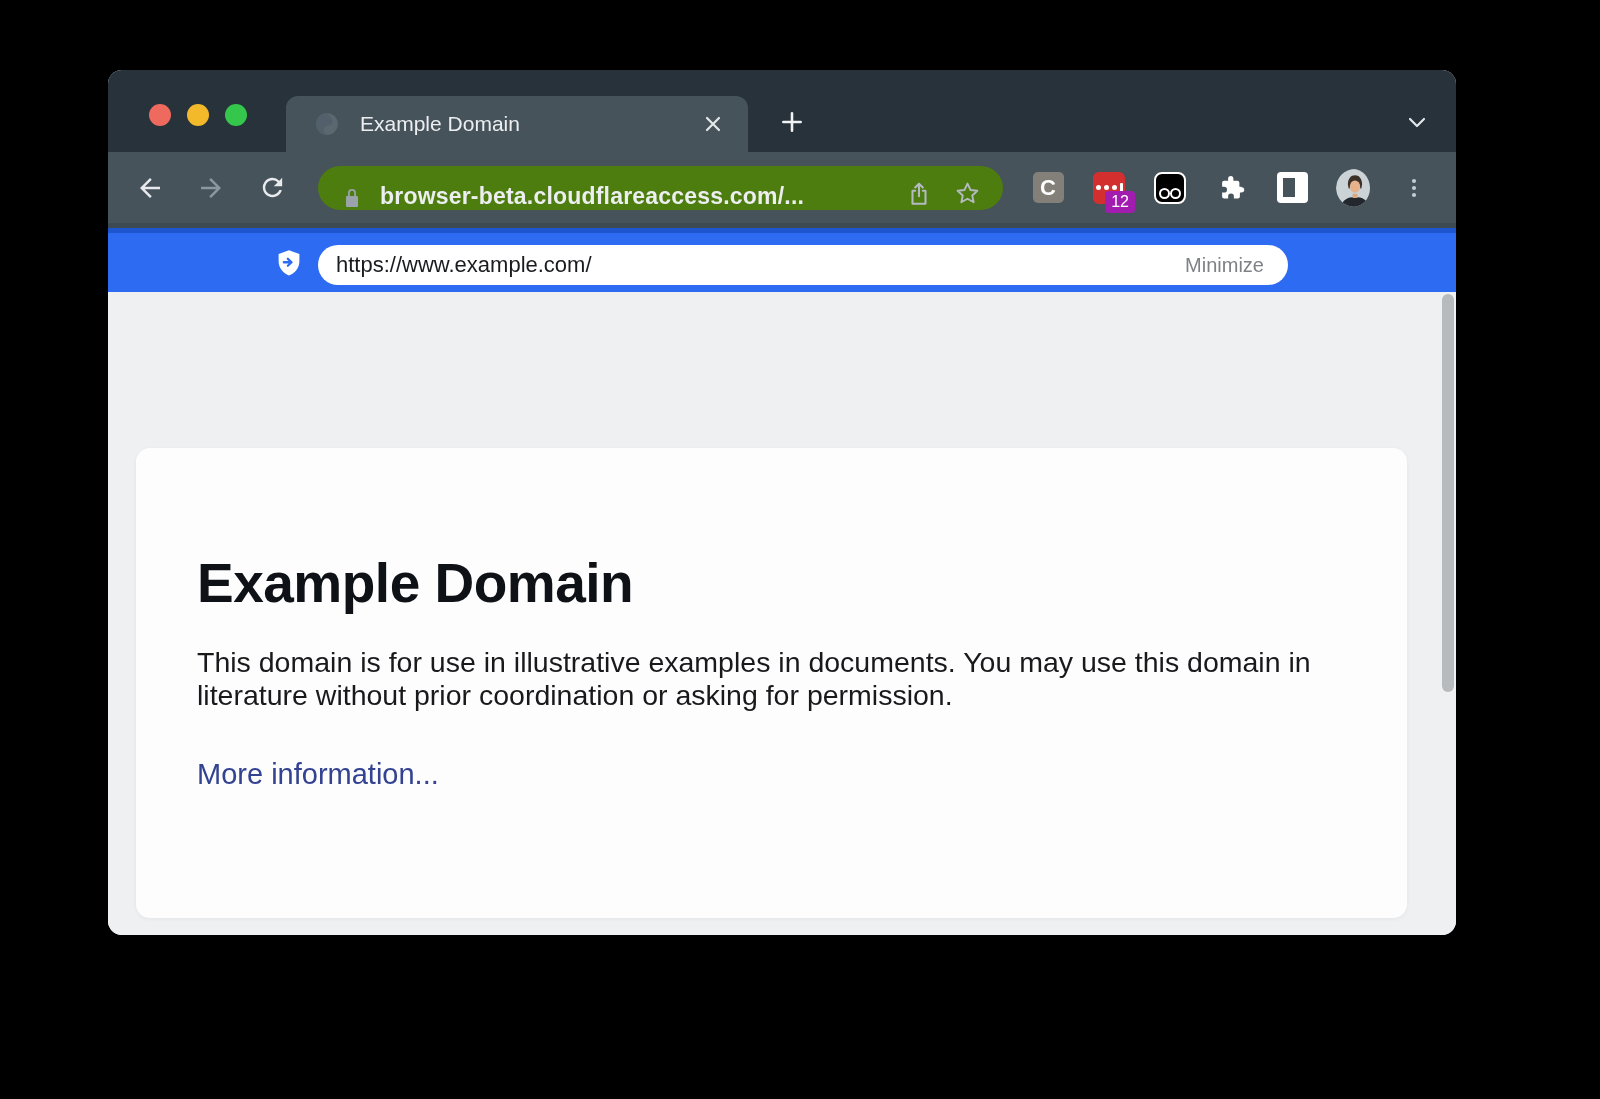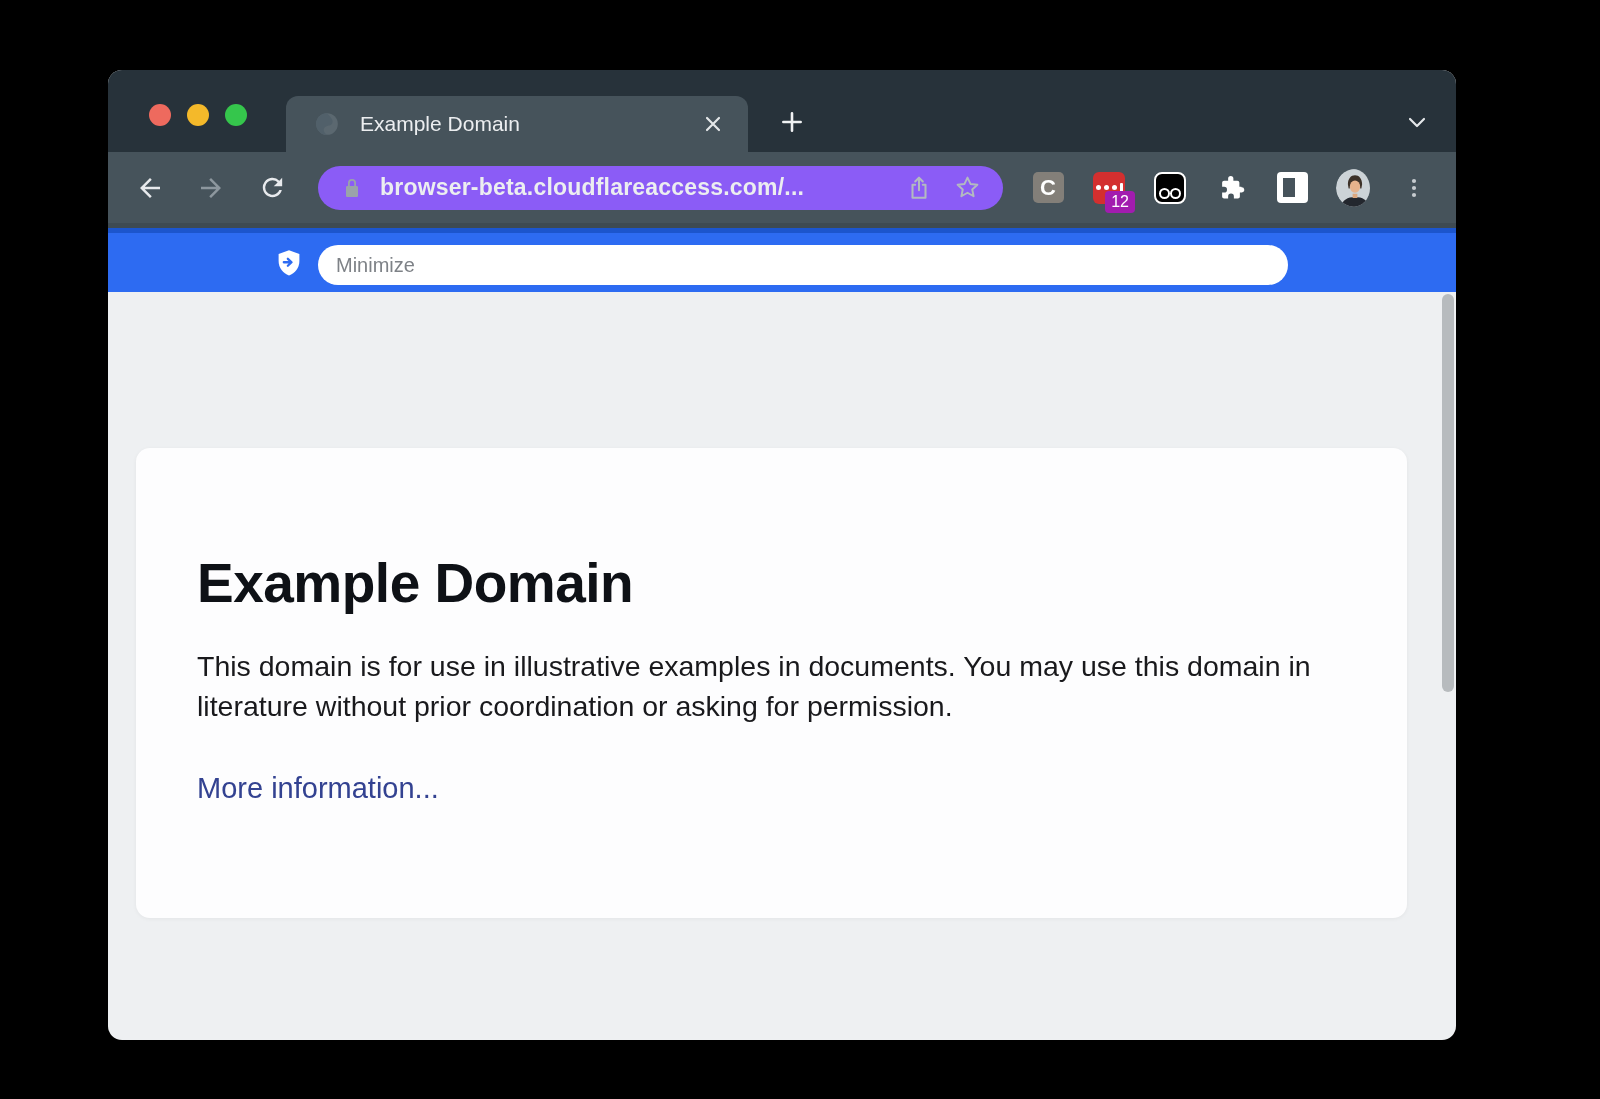--- a/index.html
+++ b/index.html
@@ -1,18 +1,18 @@
 <!DOCTYPE html>
 <html><head>
 <meta charset="utf-8">
 <style>
   * { margin:0; padding:0; box-sizing:border-box; }
   html,body { width:1600px; height:1099px; background:#000; font-family:"Liberation Sans","DejaVu Sans",sans-serif; overflow:hidden; }
 
-  .window { position:absolute; left:108px; top:70px; width:1348px; height:970px;
+  .window { position:absolute; left:108px; top:70px; width:1348px; height:865px;
             border-radius:14px; overflow:hidden; background:#eef0f2; }
 
   
   .tabstrip { position:absolute; left:0; top:0; width:100%; height:82px; background:#27323a; }
   .traffic { position:absolute; top:34px; width:22px; height:22px; border-radius:50%; }
   .t-red { left:41px; background:#ee6a5e; }
   .t-yellow { left:79px; background:#f4b92a; }
   .t-green { left:117px; background:#35c64c; }
 
   .tab { position:absolute; left:178px; top:26px; width:462px; height:56px;
@@ -29,22 +29,22 @@
                   display:flex; align-items:center; justify-content:center; }
 
   
   .toolbar { position:absolute; left:0; top:82px; width:100%; height:76px; background:#46535b;
              border-bottom:5px solid #3e4a52; display:flex; align-items:center; }
   .nav-btn { width:44px; height:44px; display:flex; align-items:center; justify-content:center; border-radius:50%; }
   .nav-back { margin-left:20px; }
   .nav-fwd  { margin-left:17px; }
   .nav-reload { margin-left:17px; }
 
-  .omnibox { margin-left:24px; width:685px; height:44px; background:#8b5cf6; border-radius:22px;
-             display:flex; align-items:center; padding:0 20px 0 22px; }
+  .omnibox { margin-left:24px; width:685px; height:44px; background:#4d7c0f; border-radius:22px;
+             display:flex; align-items:flex-end; padding:0 20px 0 22px; }
   .omni-url { color:#eceef0; font-size:23px; font-weight:600; letter-spacing:.2px; margin-left:16px; flex:1;
               white-space:nowrap; overflow:hidden; }
   .omni-ic { width:32px; height:32px; display:flex; align-items:center; justify-content:center; margin-left:16px; }
 
   .ext-row { display:flex; align-items:center; margin-left:28px; gap:27px; }
   .ext-item { position:relative; width:34px; height:34px; display:flex; align-items:center; justify-content:center; }
 
   .ext-c { width:31px; height:31px; background:#837f79; border-radius:5px; color:#fff;
            font-size:22px; font-weight:bold; display:flex; align-items:center; justify-content:center; }
   .ext-red { width:32px; height:32px; background:#d32f2f; border-radius:6px;
@@ -67,21 +67,21 @@
   .iso-input { position:absolute; left:210px; top:12px; width:970px; height:40px; background:#fff;
                border-radius:20px; display:flex; align-items:center; padding:0 24px 0 18px; }
   .iso-url { color:#1a1b1e; font-size:22px; flex:1; }
   .iso-min { color:#7e8287; font-size:20px; }
 
   
   .content { position:absolute; left:0; top:222px; width:100%; height:643px; background:#eef0f2; }
   .card { position:absolute; left:28px; top:156px; width:1271px; height:470px; background:#fdfdfe;
           border-radius:14px; box-shadow:0 1px 4px rgba(0,0,0,.05); padding:104px 62px 0 61px; }
   .card h1 { font-size:55px; line-height:62px; font-weight:bold; color:#0e1116; letter-spacing:-.5px; }
-  .card p  { margin-top:32px; font-size:28.5px; line-height:40px; color:#19191c; max-width:1150px; }
+  .card p  { margin-top:32px; font-size:28.5px; line-height:33px; color:#19191c; max-width:1150px; }
   .card a  { display:inline-block; margin-top:46px; font-size:29px; color:#334291; text-decoration:none; }
 
   .scroll-thumb { position:absolute; right:2px; top:2px; width:12px; height:398px;
                   background:#b7bbbe; border-radius:6px; }
 </style>
 </head>
 <body>
 
 <div class="window">
 
@@ -210,20 +210,21 @@
   </div>
 
   <div class="bluebar">
     <div class="shield-wrap">
       <svg width="28" height="30" viewBox="0 0 24 26">
         <path d="M12 1l9 3.4v6.1c0 6-3.8 10.7-9 12.5-5.2-1.8-9-6.5-9-12.5V4.4z" fill="#fff"></path>
         <path d="M7.5 11.5h6.5M11 8.5l3.2 3-3.2 3" fill="none" stroke="#2d6bf2" stroke-width="2" stroke-linecap="round" stroke-linejoin="round"></path>
       </svg>
     </div>
     <div class="iso-input">
+      <span class="iso-url">https://www.example.com/</span>
       <span class="iso-min">Minimize</span>
     </div>
   </div>
 
   <div class="content">
     <div class="card">
       <h1>Example Domain</h1>
       <p>This domain is for use in illustrative examples in documents. You may use this domain in literature without prior coordination or asking for permission.</p>
       <a href="#">More information...</a>
     </div>

